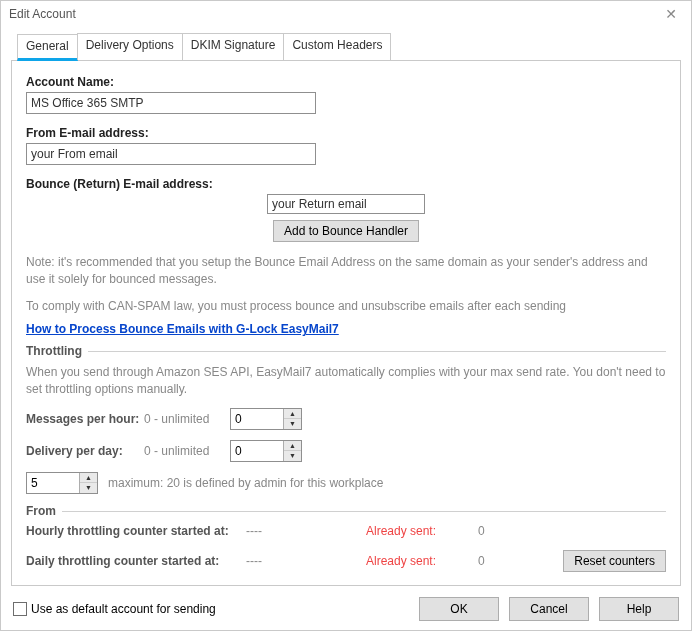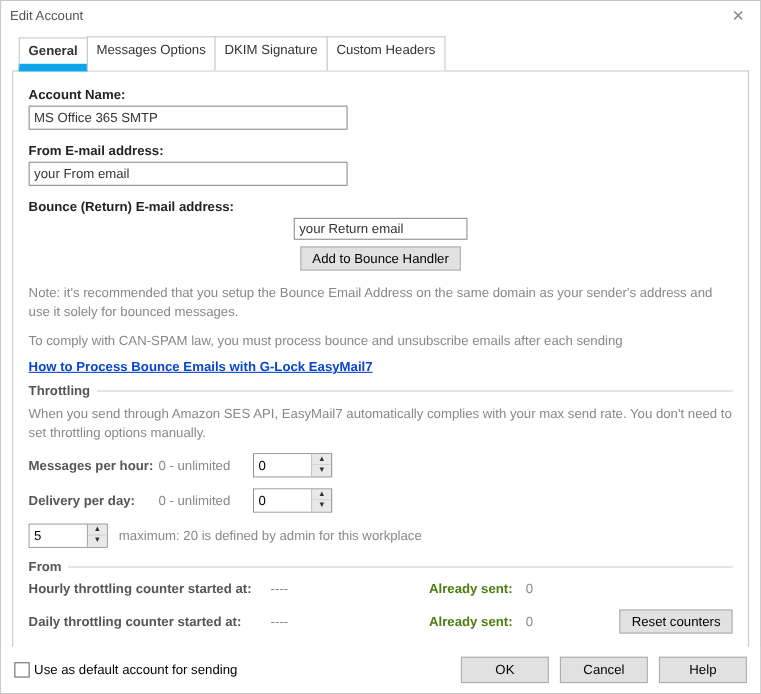--- a/index.html
+++ b/index.html
@@ -3,21 +3,21 @@
 <meta charset="utf-8">
 <style>
 * { box-sizing: border-box; font-family: 'Segoe UI', Tahoma, sans-serif; }
 body { margin: 0; background: #fff; font-size: 12px; color: #000; }
 .dialog { width: 692px; height: 631px; border: 1px solid #c9c9c9; position: relative; }
 .titlebar { height: 26px; display: flex; align-items: center; padding: 0 8px; color: #555; font-size: 12px; justify-content: flex-end; }
 .titlebar-title { flex: 1; }
 .close-x { font-size: 14px; color: #888; cursor: pointer; padding: 0 6px; }
 .tabstrip { display: flex; margin: 6px 10px 0 16px; position: relative; z-index: 2; }
 .tab { padding: 4px 8px 5px; border: 1px solid #c9c9c9; border-bottom: none; background: #fff; font-size: 12px; color: #333; cursor: pointer; margin-right: -1px; position: relative; }
-.tab.active { background: #fff; border-bottom: 7px solid #0ea5e9; top: 1px; font-weight: bold; }
+.tab.active { background: #fff; border-bottom: 3px solid #0ea5e9; top: 1px; }
 .tabpanel { border: 1px solid #c9c9c9; margin: 0 10px 0 10px; padding: 14px 14px 10px 14px; background: #fff; height: 526px; overflow: hidden; }
 .field-label { font-weight: bold; font-size: 12px; color: #222; margin-bottom: 3px; white-space: nowrap; }
 .text-input { width: 100%; height: 22px; border: 1px solid #8f8f8f; padding: 2px 4px; font-size: 12px; color: #333; }
 .two-col { display: flex; gap: 22px; }
 .col { flex: 1; min-width: 0; }
 .row { margin-bottom: 12px; }
 .btn { background: #e1e1e1; border: 1px solid #adadad; padding: 3px 10px; font-size: 12px; cursor: pointer; height: 22px; white-space: nowrap; }
 .note { color: #888; font-size: 12px; line-height: 1.4; }
 .link { color: #0645cc; font-weight: bold; text-decoration: underline; cursor: pointer; font-size: 12px; }
 .section-title { font-weight: bold; font-size: 12px; color: #555; position: relative; margin: 8px 0 6px; }
@@ -28,21 +28,21 @@
 .throttle-hint { width: 86px; color: #888; }
 .spinner { display: inline-flex; border: 1px solid #8f8f8f; height: 22px; width: 72px; }
 .spinner input { border: none; width: 52px; padding: 0 4px; font-size: 12px; outline: none; }
 .spinner-btns { display: flex; flex-direction: column; width: 18px; border-left: 1px solid #adadad; }
 .spinner-btns div { flex: 1; background: #e9e9e9; font-size: 7px; line-height: 9px; text-align: center; cursor: pointer; color: #333; border-bottom: 1px solid #ccc; }
 .spinner-btns div:last-child { border-bottom: none; }
 .max-note { color: #888; margin-left: 10px; font-size: 12px; }
 .stats-row { display: flex; align-items: center; font-size: 12px; margin: 4px 0 12px; }
 .stats-label { width: 220px; font-weight: bold; color: #555; }
 .stats-val { width: 70px; color: #888; }
-.stats-sent-label { width: 100px; font-weight: bold; color: #4d7c0f; text-align: right; margin-left: 50px; }
+.stats-sent-label { width: 100px; font-weight: normal; color: #ef4444; margin-left: 50px; }
 .stats-sent-val { width: 40px; color: #888; text-align: left; padding-left: 12px; }
 .stats-btn-holder { flex: 1; text-align: right; }
 .footer { position: absolute; bottom: 0; left: 0; right: 0; height: 42px; display: flex; align-items: center; padding: 0 12px; background: #fff; }
 .footer-left { display: flex; align-items: center; gap: 4px; flex: 1; }
 .footer-btns { display: flex; gap: 10px; }
 .footer-btns .btn { width: 80px; height: 24px; }
 .checkbox { width: 14px; height: 14px; border: 1px solid #6d6d6d; background: #fff; display: inline-block; }
 .col .text-input { max-width: 300px; }
 .tabpanel .col:first-child .text-input { width: 290px; }
 .inline-input-btn { display: flex; gap: 6px; align-items: center; flex-direction: column; }
@@ -53,21 +53,21 @@
 
 <div class="dialog">
 
   <div class="titlebar">
     <span class="titlebar-title">Edit Account</span>
     <span class="close-x">✕</span>
   </div>
 
   <div class="tabstrip">
     <div class="tab active">General</div>
-    <div class="tab">Messages Options</div>
+    <div class="tab">Delivery Options</div>
     <div class="tab">DKIM Signature</div>
     <div class="tab">Custom Headers</div>
   </div>
 
   <div class="tabpanel">
 
     <div class="row" style="width:290px;">
       <div class="field-label">Account Name:</div>
       <input class="text-input" value="MS Office 365 SMTP" style="">
     </div>

